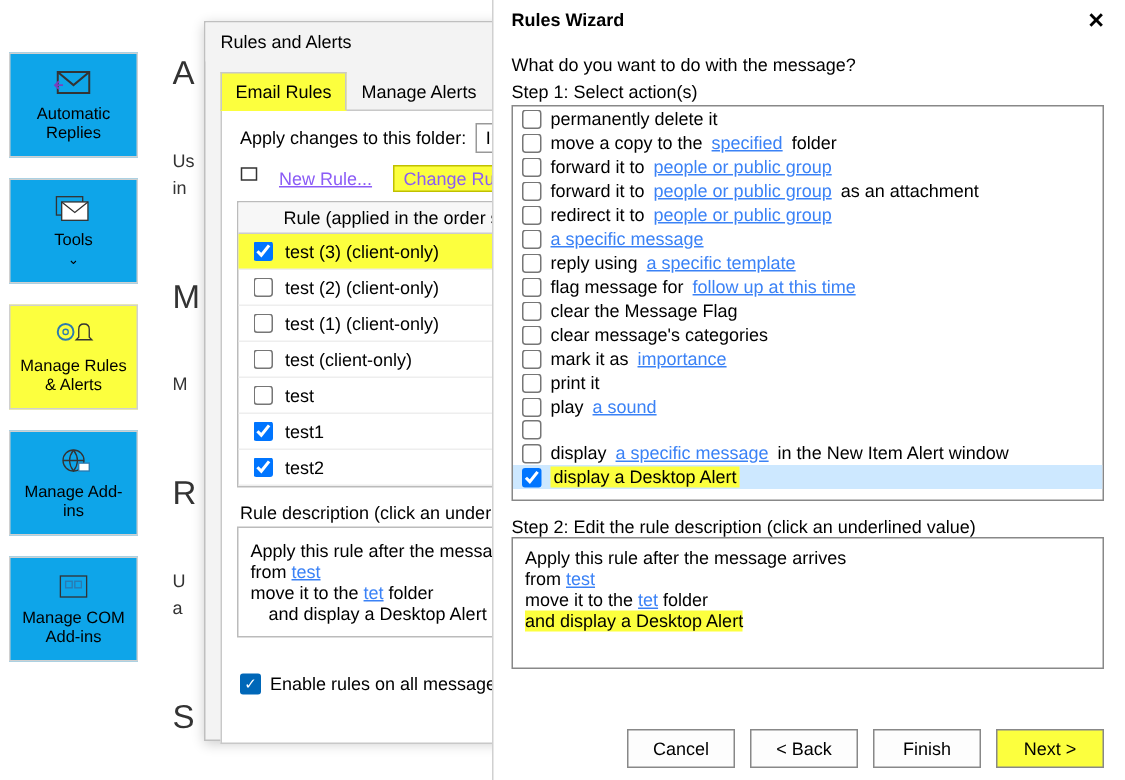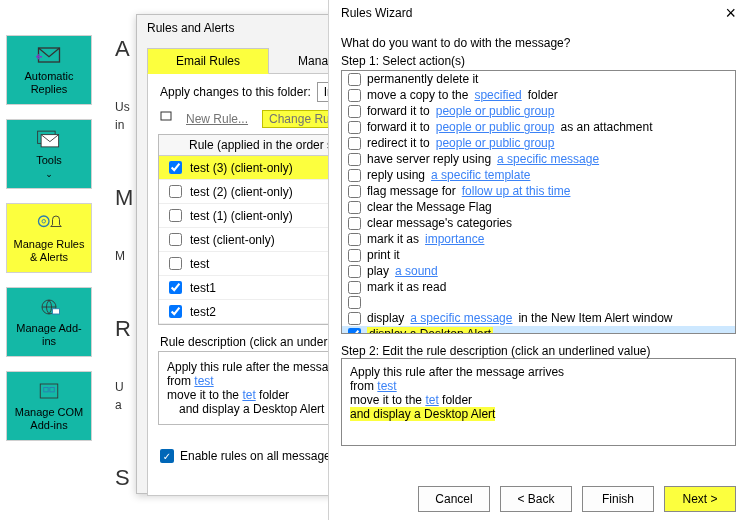--- a/index.html
+++ b/index.html
@@ -26,21 +26,21 @@
     border: 1px solid #d0d0d0;
     margin: 5px 6px 14px 6px;
     width: 86px;
     height: 70px;
     display: flex;
     flex-direction: column;
     align-items: center;
     justify-content: center;
     text-align: center;
     cursor: pointer;
-    background: #14b8a6;
+    background: #0ea5e9;
   }
   .sidebar-item.hl { background: #fcff3e; }
   .sidebar-icon { width: 28px; height: 22px; margin-bottom: 4px; }
   .sidebar-label { font-size: 11px; line-height: 13px; }
 
   
   .bg-strip {
     position: absolute;
     left: 115px; top: 0; bottom: 0; width: 24px;
     color: #333;
@@ -58,27 +58,27 @@
     background: #f3f3f3;
     border: 1px solid #bfbfbf;
     box-shadow: 0 2px 8px rgba(0,0,0,.2);
   }
   .dlg-rules .title {
     padding: 6px 10px;
     font-size: 12px;
     background: #f3f3f3;
   }
   .tabs { display: flex; border-bottom: 1px solid #c8c8c8; margin: 6px 10px 0 10px;}
-  .tab { padding: 5px 28px; cursor: pointer; border: 1px solid transparent; position: relative; top:1px;}
+  .tab { padding: 5px 9px; cursor: pointer; border: 1px solid transparent; position: relative; top:1px;}
   .tab.active { border: 1px solid #c8c8c8; border-bottom: 1px solid #fff; background:#fff;}
   .tab.active.hl { background: #fcff3e; border-bottom-color:#fcff3e; }
   .apply-row { padding: 8px 10px 4px 12px; display:flex; align-items:center; gap:6px;}
   .folder-select { border:1px solid #999; background:#fff; padding:2px 6px; font-size:12px; min-width:30px;}
   .toolbar { padding: 4px 10px 6px 12px; display:flex; gap:10px; font-size:12px;}
-  .tb-link { color:#737373; text-decoration: underline; cursor:pointer; padding:2px 4px;}
+  .tb-link { color:#8b5cf6; text-decoration: underline; cursor:pointer; padding:2px 4px;}
   .tb-link.hl { background:#fcff3e; text-decoration: none; border:1px solid #c0c000; padding:1px 6px;}
   .tb-link .caret { font-size:9px; margin-left:2px;}
   .rules-grid { margin: 0 10px; border:1px solid #bbb; background:#fff;}
   .grid-header { background:#f7f7f7; border-bottom:1px solid #ccc; padding:3px 30px; font-size:12px;}
   .grid-row { display:flex; align-items:center; padding:2px 6px; border-bottom:1px solid #eee;}
   .grid-row.sel { background:#fcff3e; }
   .grid-row input[type=checkbox]{ margin-right:8px;}
   .grid-row .rname { font-size:12px; }
   .desc-label { margin:10px 12px 2px 12px; }
   .desc-box { margin:0 10px; border:1px solid #bbb; background:#fff; padding:8px; height:74px; font-size:12px;}
@@ -87,21 +87,21 @@
   .bluecheck { width:14px; height:14px; background:#0067b8; border-radius:2px; display:inline-flex; align-items:center; justify-content:center; color:#fff; font-size:10px;}
 
   
   .dlg-wiz {
     position: absolute;
     left: 328px; top: 0;
     width: 420px; height: 520px;
     background: #fff;
     border-left: 1px solid #d0d0d0;
   }
-  .wiz-title { padding: 6px 12px 4px 12px; font-size:12px; display:flex; justify-content:space-between; align-items:flex-end;}
+  .wiz-title { padding: 6px 12px 4px 12px; font-size:12px; display:flex; justify-content:space-between; align-items:flex-end;font-weight:bold;}
   .wiz-title .close { font-size:18px; line-height:14px; cursor:pointer; font-family: Arial;}
   .wiz-body { padding: 4px 12px 0 12px; }
   .prompt { margin-top:8px; }
   .step-label { margin-top:4px; margin-bottom:2px;}
   .actions-box {
     border:1px solid #888; background:#fff; height:264px; overflow:hidden;
   }
   .act-row { display:flex; align-items:center; padding:1px 6px; font-size:12px; gap:6px;}
   .act-row.sel { background:#cde8ff; }
   .act-row input { margin:0; }
@@ -265,21 +265,20 @@
             <span class="link">people or public group</span>
             <span> as an attachment</span>
           </div>
           <div class="act-row">
             <input type="checkbox" style="">
             <span>redirect it to </span>
             <span class="link">people or public group</span>
           </div>
           <div class="act-row">
             <input type="checkbox" style="">
-            <span>have server reply using </span>
             <span class="link">a specific message</span>
           </div>
           <div class="act-row">
             <input type="checkbox" style="">
             <span>reply using </span>
             <span class="link">a specific template</span>
           </div>
           <div class="act-row">
             <input type="checkbox" style="">
             <span>flag message for </span>
@@ -299,24 +298,20 @@
             <span class="link">importance</span>
           </div>
           <div class="act-row">
             <input type="checkbox" style="">
             <span>print it</span>
           </div>
           <div class="act-row">
             <input type="checkbox" style="">
             <span>play </span>
             <span class="link">a sound</span>
-          </div>
-          <div class="act-row">
-            <input type="checkbox" style="">
-            <span>mark it as read</span>
           </div>
           <div class="act-row">
             <input type="checkbox" style="">
           </div>
           <div class="act-row">
             <input type="checkbox" style="">
             <span>display </span>
             <span class="link">a specific message</span>
             <span> in the New Item Alert window</span>
           </div>

